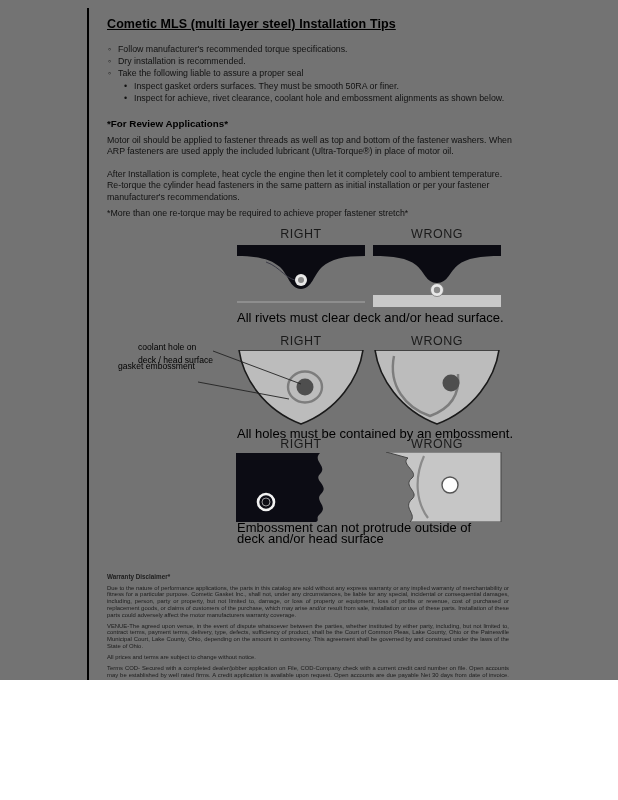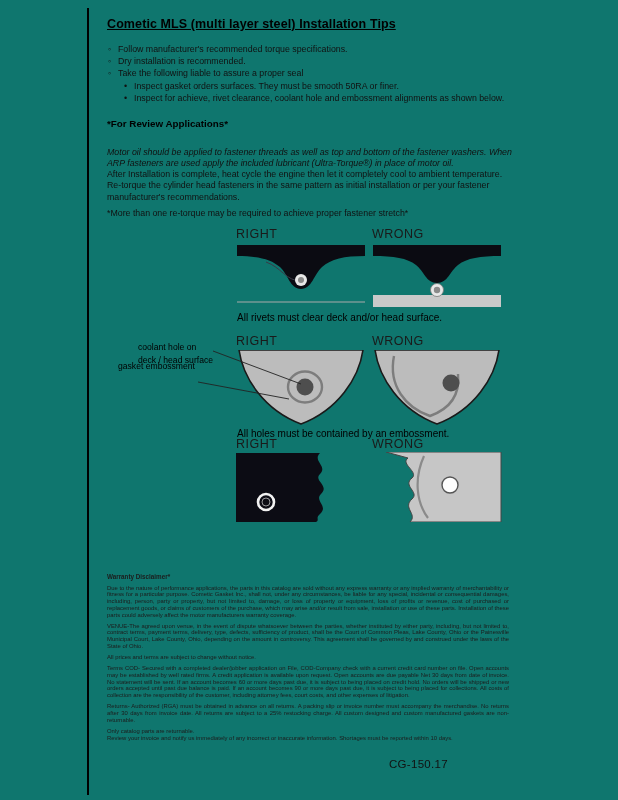--- a/index.html
+++ b/index.html
@@ -1,39 +1,39 @@
 <!DOCTYPE html>
 <html><head>
 <meta charset="utf-8">
 <style>
   * { margin:0; padding:0; box-sizing:border-box; }
   html,body { background:#ffffff; }
   body { font-family:"Liberation Sans", sans-serif; }
-  .page { position:relative; width:618px; height:800px; background:#0f766e; overflow:hidden; }
+  .page { position:relative; width:618px; height:680px; background:#737373; overflow:hidden; }
   .left-rule { position:absolute; left:87px; top:8px; width:2px; height:787px; background:#000; }
 
   .title { position:absolute; left:107px; top:17px; font-size:12.5px; font-weight:bold; color:#000;
            text-decoration:underline; letter-spacing:0.1px; white-space:nowrap; }
 
   .tips { position:absolute; left:108px; top:43px; list-style:none; font-size:8.8px; color:#111; }
   .tips li { position:relative; line-height:12.2px; padding-left:10px; }
   .tips li.b::before { content:"◦"; position:absolute; left:0; top:0; font-size:9px; }
   .tips li.s { margin-left:16px; }
   .tips li.s::before { content:"•"; position:absolute; left:0; top:0; font-size:9px; }
 
   .diesel-h { position:absolute; left:107px; top:118px; font-size:9.8px; font-weight:bold; color:#000; }
   .para { position:absolute; left:107px; width:408px; font-size:8.8px; line-height:11.4px; color:#111; }
-  .p1 { top:147px;font-style:italic; }
+  .p1 { top:135px; }
   .p2 { top:169px; }
   .p3 { top:208px; }
 
-  .fig-h { position:absolute; width:130px; text-align:left; font-size:12.5px; color:#1a1a1a; letter-spacing:0.5px; }
+  .fig-h { position:absolute; width:130px; text-align:center; font-size:12.5px; color:#1a1a1a; letter-spacing:0.5px; }
   .panel { position:absolute; width:130px; }
   .panel svg { display:block; width:100%; height:auto; }
-  .fig-cap { position:absolute; font-size:10px; line-height:10.5px; color:#000; }
+  .fig-cap { position:absolute; font-size:13px; line-height:10.5px; color:#000; }
   .fig-label { position:absolute; font-size:8.6px; color:#000; line-height:13px; }
   .lbl-coolant { left:138px; top:341px; width:76px; }
   .lbl-emboss { left:118px; top:360px; width:80px; white-space:nowrap; }
   .connectors { position:absolute; left:0; top:0; pointer-events:none; }
 
   .disclaimer { position:absolute; left:107px; top:574px; width:402px; font-size:5.9px; line-height:6.7px; color:#1c1c1c; text-align:justify; }
   .disclaimer .d-h { font-weight:bold; margin-bottom:4px; font-size:6.3px; text-align:left; }
   .disclaimer p { margin-bottom:4.5px; }
   .disclaimer p.tight { margin-bottom:0.5px; }
 
@@ -114,20 +114,21 @@
       <circle cx="30" cy="50" r="4" fill="#0c0c14" stroke="#bbbbbb" stroke-width="0.8"></circle>
     </svg>
   </div>
   <div class="panel" style="left:372px;top:452px">
     <svg viewBox="0 0 130 70">
       <path d="M14,0 H129 V70 H38 C46,62 30,56 40,47 C48,40 30,34 40,26 C47,20 28,12 36,6 Z" fill="#c6c6c6" stroke="#444444" stroke-width="1"></path>
       <circle cx="78" cy="33" r="8" fill="#fefefe" stroke="#555555" stroke-width="1.4"></circle>
       <path d="M52,4 C42,26 44,50 56,66" fill="none" stroke="#8a8a8a" stroke-width="2.2"></path>
     </svg>
   </div>
+  <div class="fig-cap" style="left:237px;top:523px;width:240px">Embossment can not protrude outside of deck and/or head surface</div>
 
   <div class="disclaimer">
     <div class="d-h">Warranty Disclaimer*</div>
     <p>Due to the nature of performance applications, the parts in this catalog are sold without any express warranty or any implied warranty of merchantability or fitness for a particular purpose.  Cometic Gasket Inc., shall not, under any circumstances, be liable for any special, incidental or consequential damages, including, person, party or property, but not limited to, damage, or loss of property or equipment, loss of profits or revenue, cost of purchased or replacement goods, or claims of customers of the purchase, which may arise and/or result from sale, installation or use of these parts.  Installation of these parts could adversely affect the motor manufacturers warranty coverage.</p>
     <p>VENUE-The agreed upon venue, in the event of dispute whatsoever between the parties, whether instituted by either party, including, but not limited to, contract terms, payment terms, delivery, type, defects, sufficiency of product, shall be the Court of Common Pleas, Lake County, Ohio or the Painesville Municipal Court, Lake County, Ohio, depending on the amount in controversy. This agreement shall be governed by and construed under the laws of the State of Ohio.</p>
     <p>All prices and terms are subject to change without notice.</p>
     <p>Terms COD- Secured with a completed dealer/jobber application on File, COD-Company check with a current credit card number on file.  Open accounts may be established by well rated firms.  A credit application is available upon request.  Open accounts are due payable Net 30 days from date of invoice.  No statement will be sent.  If an account becomes 60 or more days past due, it is subject to being placed on credit hold.  No orders will be shipped or new orders accepted until past due balance is paid.  If an account becomes 90 or more days past due, it is subject to being placed for collections.  All costs of collection are the responsibility of the customer, including attorney fees, court costs, and other expenses of litigation.</p>
     <p>Returns- Authorized (RGA) must be obtained in advance on all returns.  A packing slip or invoice number must accompany the merchandise.  No returns after 30 days from invoice date.  All returns are subject to a 25% restocking charge.  All custom designed and custom manufactured gaskets are non-returnable.</p>
     <p class="tight">Only catalog parts are returnable.</p>
     <p>Review your invoice and notify us immediately of any incorrect or inaccurate information.  Shortages must be reported within 10 days.</p>

